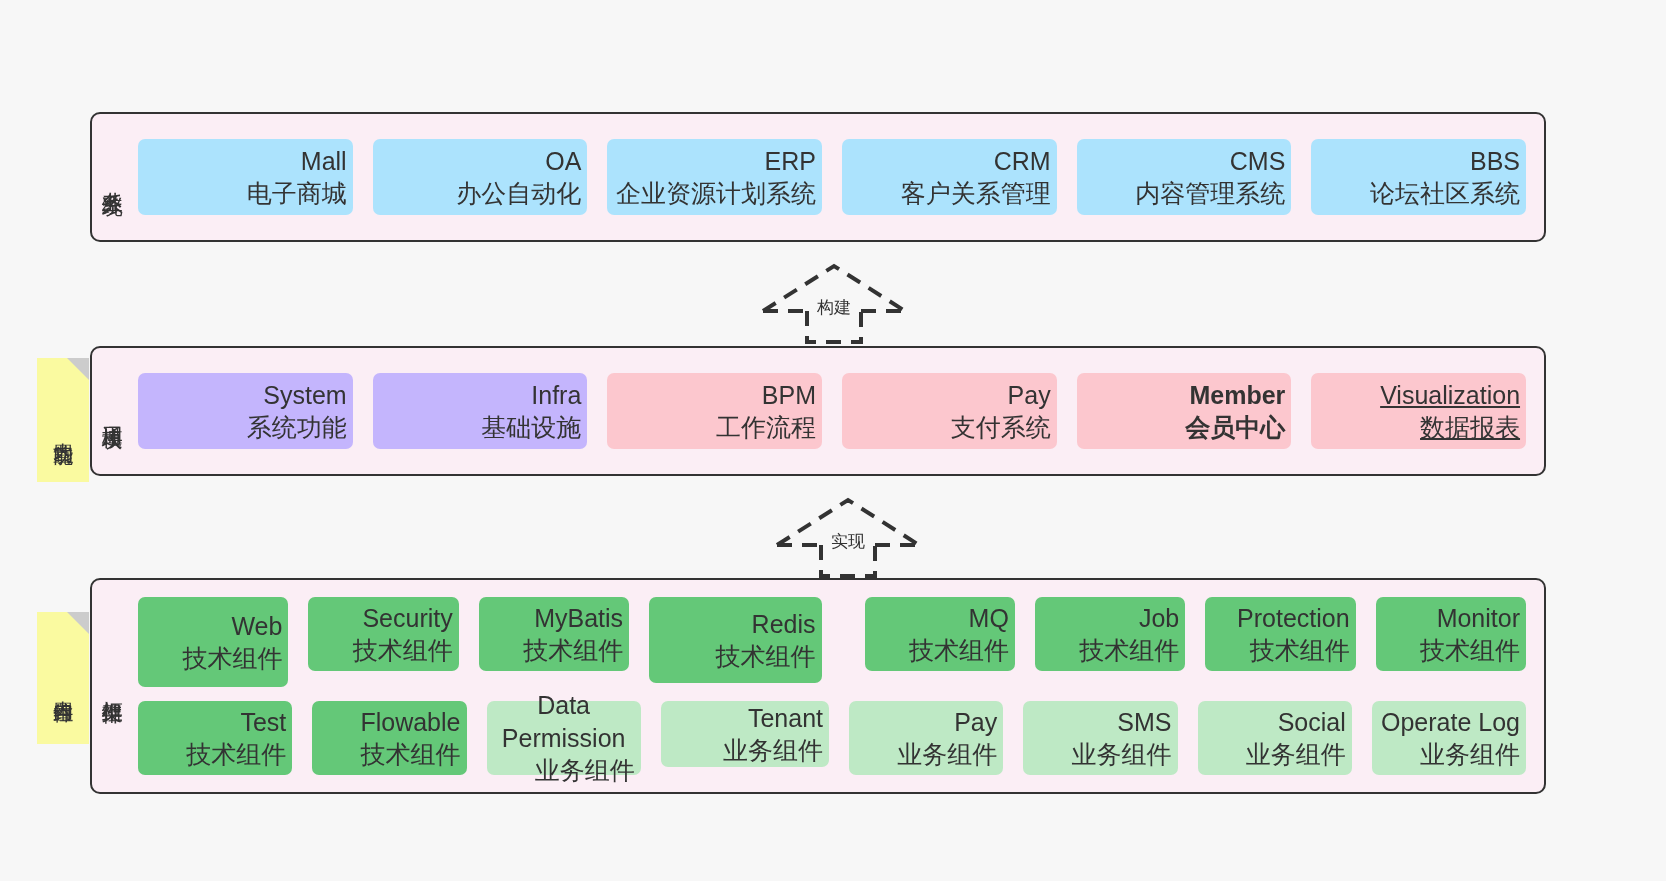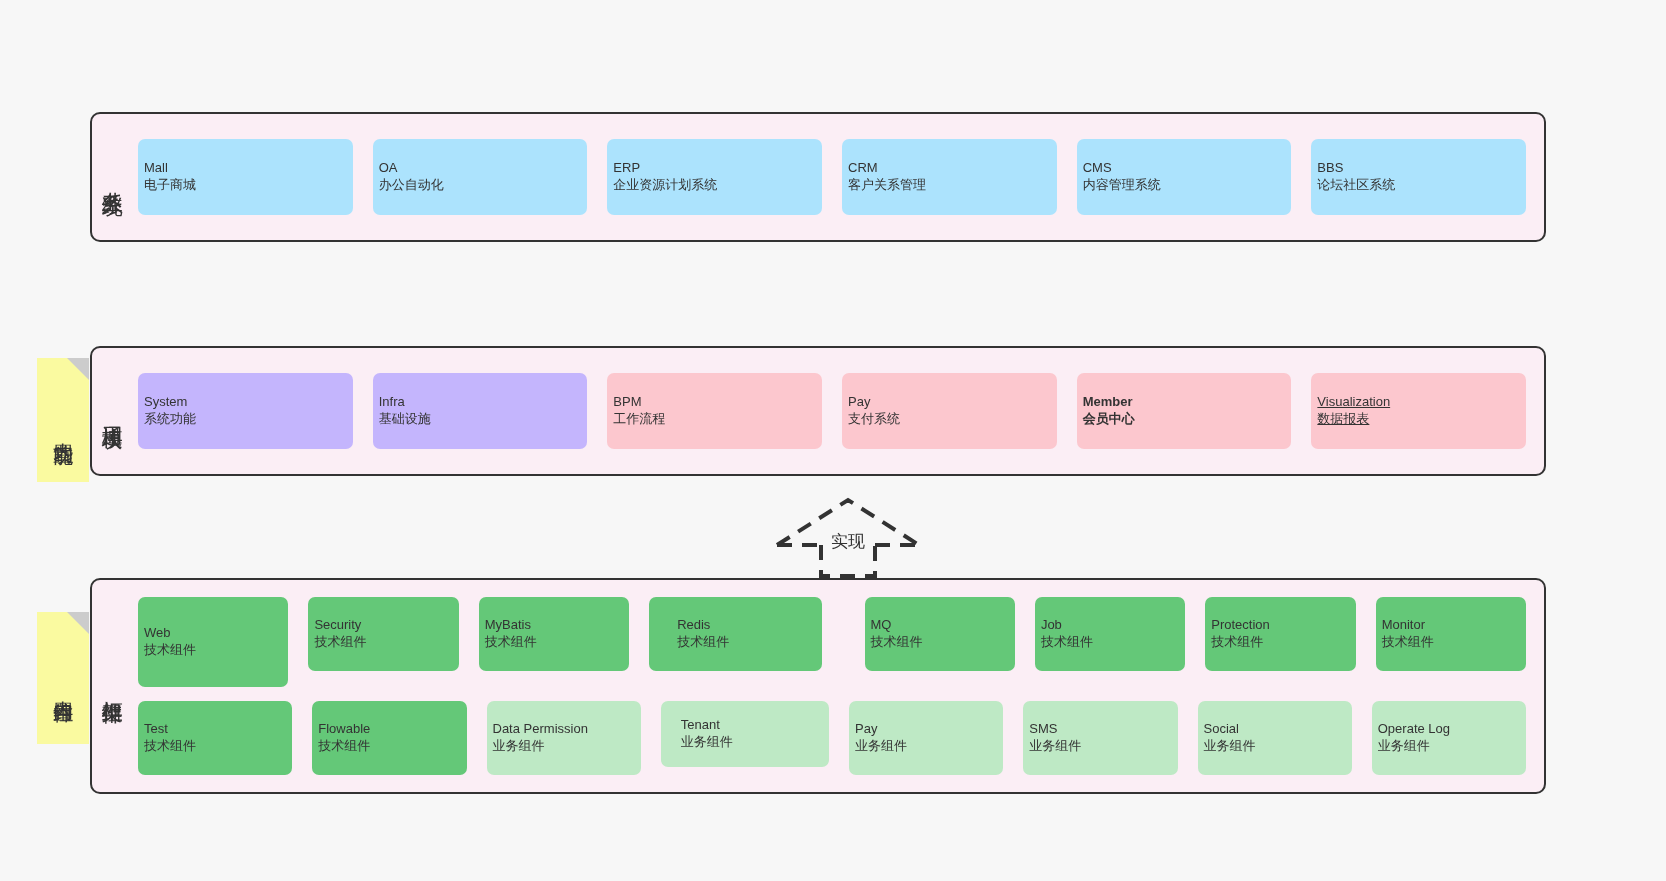--- a/index.html
+++ b/index.html
@@ -61,24 +61,24 @@
     display: flex;
     gap: 20px;
   }
 
   
   .card {
     flex: 1 1 0;
     border-radius: 7px;
     display: flex;
     flex-direction: column;
-    align-items: flex-start;
+    align-items: flex-end;
     justify-content: center;
     text-align: center;
-    font-size: 13px;
+    font-size: 25px;
     line-height: 1.3;
     color: #333333;
     box-sizing: border-box;
     padding: 4px 6px;
     user-select: none;
   }
   .card .en { display: block; }
   .card .cn { display: block; }
 
   .c-blue       { background: #ace3fd; }
@@ -169,20 +169,29 @@
           <span class="cn">内容管理系统</span>
         </div>
         <div class="card c-blue" style="height:76px;">
           <span class="en">BBS</span>
           <span class="cn">论坛社区系统</span>
         </div>
       </div>
     </div>
   </div>
 
+  <div class="connector" style="left:760px; top:262px; width:148px; height:82px;">
+    <svg width="148" height="82" viewBox="0 0 148 82">
+      <path d="M 3 49 L 74 4 L 145 49" fill="none" stroke="#333333" stroke-width="4" stroke-dasharray="15,10" stroke-linecap="butt"></path>
+      <path d="M 3 49 L 47 49" fill="none" stroke="#333333" stroke-width="4" stroke-dasharray="15,10"></path>
+      <path d="M 101 49 L 145 49" fill="none" stroke="#333333" stroke-width="4" stroke-dasharray="15,10"></path>
+      <path d="M 47 49 L 47 80 L 101 80 L 101 49" fill="none" stroke="#333333" stroke-width="4" stroke-dasharray="15,10"></path>
+    </svg>
+    <div class="conn-label" style="bottom:26px;">构建</div>
+  </div>
 
   <div class="sticky" style="left:37px; top:358px; width:52px; height:124px;">
     <span class="fold"></span>
     <span class="sticky-text">内置功能</span>
   </div>
 
   <div class="layer" id="layer-modules" style="left:90px; top:346px; width:1456px; height:130px;">
     <div class="layer-title">通用模块</div>
     <div class="layer-body">
       <div class="row">
@@ -239,21 +248,21 @@
           <span class="cn">技术组件</span>
         </div>
         <div class="card c-green" style="height:74px;">
           <span class="en">Security</span>
           <span class="cn">技术组件</span>
         </div>
         <div class="card c-green" style="height:74px;">
           <span class="en">MyBatis</span>
           <span class="cn">技术组件</span>
         </div>
-        <div class="card c-green" style="height:74px;padding-left:28px;">
+        <div class="card c-green" style="height:86px;padding-left:28px;">
           <span class="en">Redis</span>
           <span class="cn">技术组件</span>
         </div>
         <div class="card c-green" style="height:74px;margin-left:23px;">
           <span class="en">MQ</span>
           <span class="cn">技术组件</span>
         </div>
         <div class="card c-green" style="height:74px;">
           <span class="en">Job</span>
           <span class="cn">技术组件</span>

